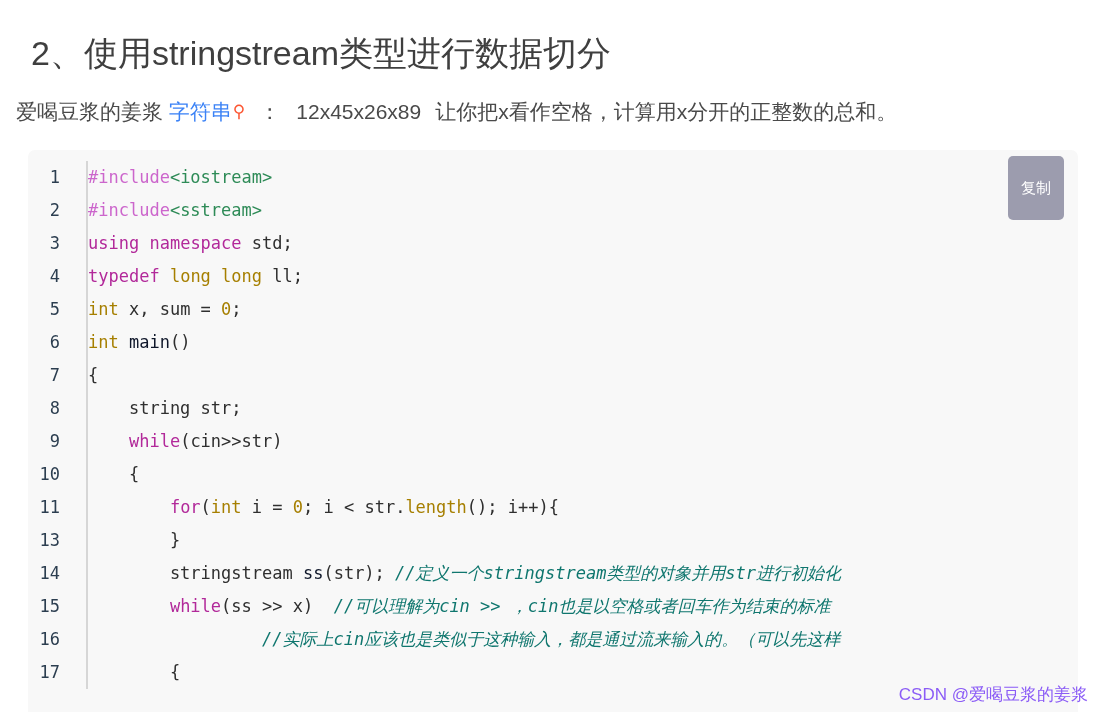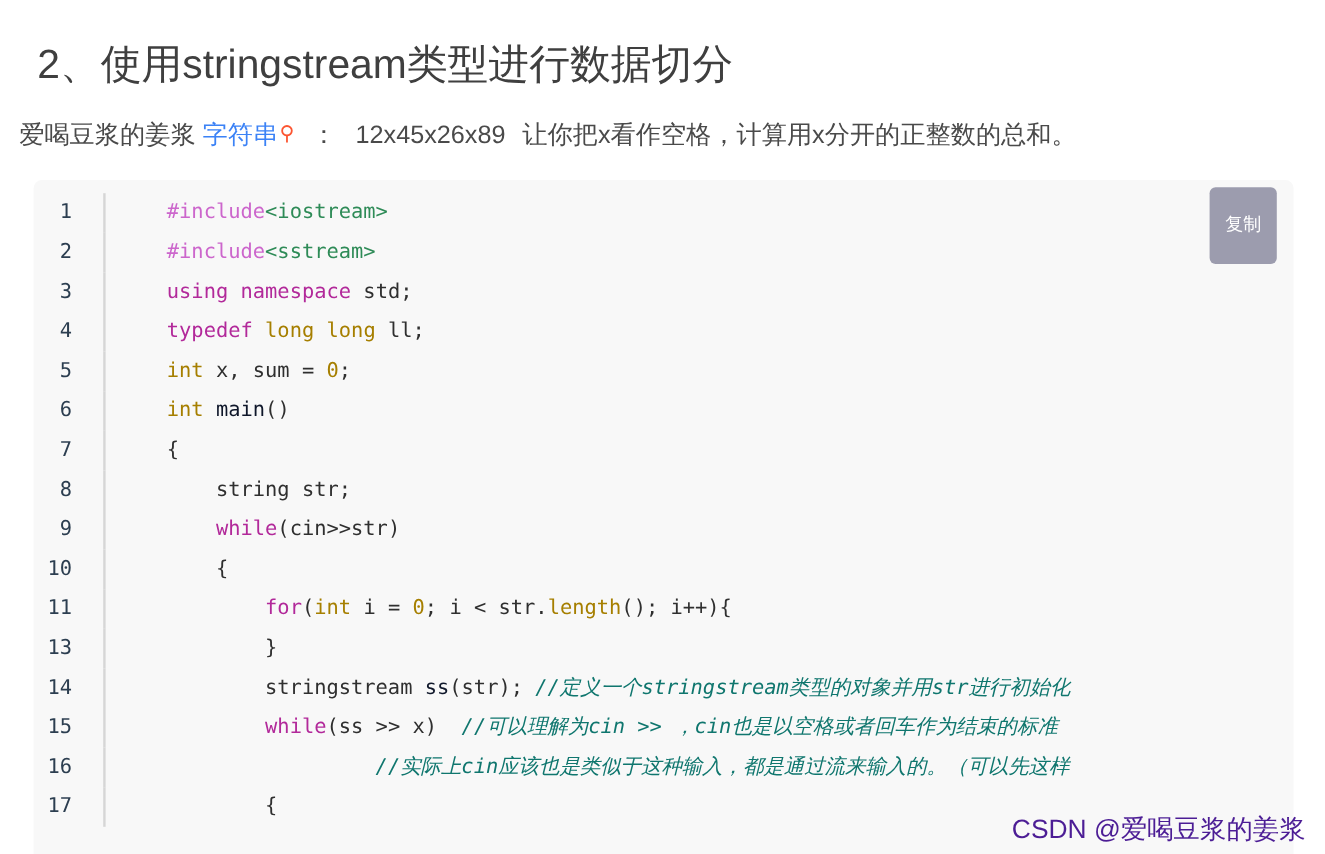--- a/index.html
+++ b/index.html
@@ -87,27 +87,26 @@
   }
   .gutter-bar {
     flex: 0 0 14px;
     width: 14px;
     align-self: stretch;
     border-right: 2px solid #d6d6d6;
     margin-left: 12px;
   }
   .code-text {
     flex: 1 1 auto;
-    padding-left: 26px;
+    padding-left: 0;
     font-family: "DejaVu Sans Mono", monospace;
     font-size: 17px;
     color: #2f2f2f;
     white-space: pre;
     letter-spacing: 0px;
-    margin-left: 25px;
   }
 
   
   .t-pre   { color: #cc66cc; }   
   .t-inc   { color: #2e8b57; }   
   .t-kw    { color: #b2299a; }   
   .t-type  { color: #a67f00; }   
   .t-fn    { color: #0f172a; }   
   .t-str   { color: #3aa655; }   
   .t-plain { color: #2f2f2f; }
@@ -127,22 +126,22 @@
     cursor: pointer;
     font-family: "Liberation Sans", sans-serif;
     line-height: 1.2;
   }
 
   
   .watermark {
     position: absolute;
     right: 16px;
     bottom: 6px;
-    font-size: 22px;
-    color: #4c1d95;
+    font-size: 17px;
+    color: #8b5cf6;
     white-space: nowrap;
     font-family: "Liberation Sans", sans-serif;
   }
 </style>
 </head>
 <body>
 
 <h1 class="page-heading">2、使用stringstream类型进行数据切分</h1>
 
 <p class="intro-para">

